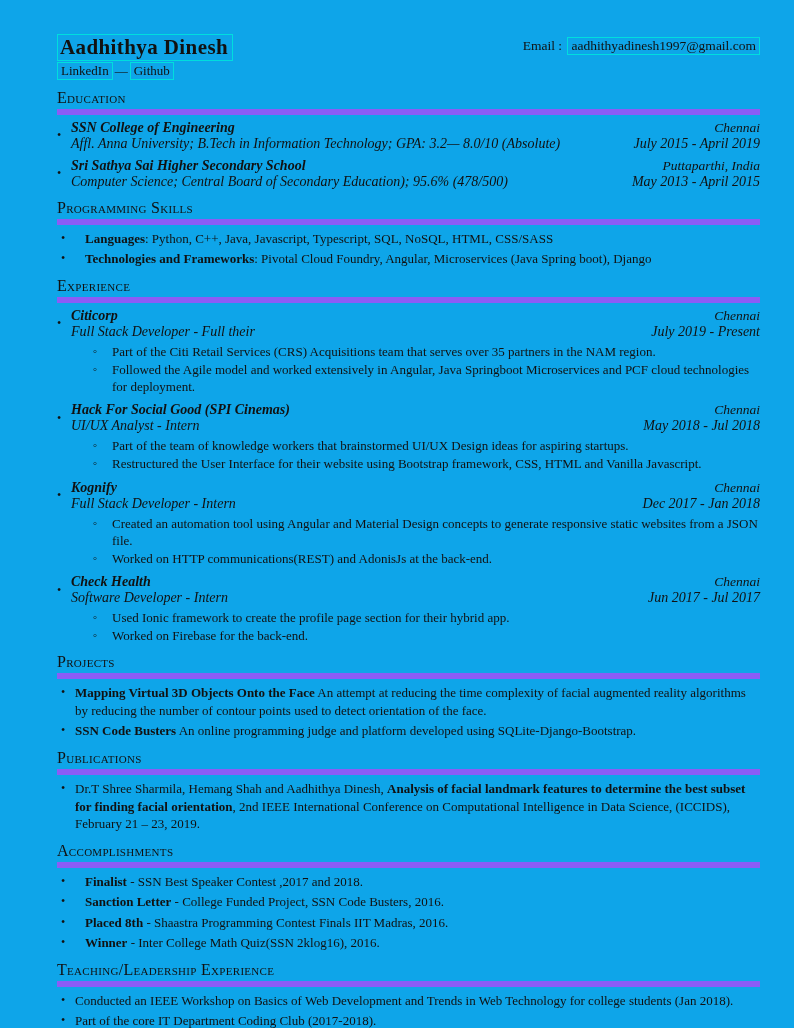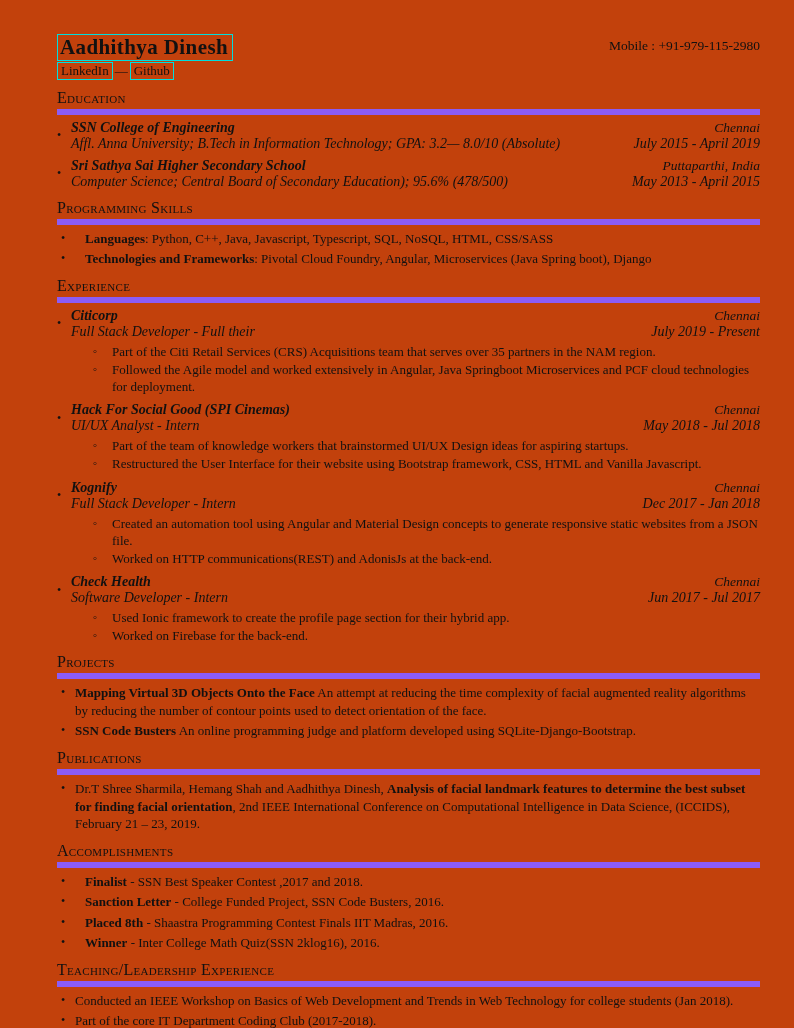--- a/index.html
+++ b/index.html
@@ -1,18 +1,18 @@
 <!DOCTYPE html>
 <html><head>
 <meta charset="utf-8">
 <style>
   html,body { margin:0; padding:0; background:#ffffff; }
   .page {
     position:relative; width:794px; height:1028px; box-sizing:border-box;
-    padding:34px 34px 0 57px; background:#c2410c; color:#111;
+    padding:34px 34px 0 57px; background:#0ea5e9; color:#111;
     font-family:"Liberation Serif","DejaVu Serif",serif; overflow:hidden;
   }
   
   .header { display:flex; justify-content:space-between; align-items:flex-start; margin-bottom:6px; }
   .name-box {
     display:inline-block; border:1px solid #00dede; padding:0 4px 1px 2px;
     font-size:21px; font-weight:bold; letter-spacing:0.4px; line-height:1.15;
   }
   .links-row { font-size:13px; margin-top:1px; }
   .link-box { display:inline-block; border:1px solid #00dede; padding:0 3px; line-height:1.2; }
@@ -55,22 +55,22 @@
     <div>
       <div class="name-box">
         <span>Aadhithya Dinesh</span>
       </div>
       <div class="links-row">
         <span class="link-box">LinkedIn</span><span class="link-sep">—</span><span class="link-box">Github</span>
       </div>
     </div>
     <div class="header-right">
       <div>
-        <span>Mobile :</span>
-        <span>+91-979-115-2980</span>
+        <span>Email :</span>
+        <span class="link-box">aadhithyadinesh1997@gmail.com</span>
       </div>
     </div>
   </div>
 
   <section>
     <h2 class="sec">Education</h2>
 
     <div class="entry-block">
       <div class="entry-head">
         <span class="b">•</span>

